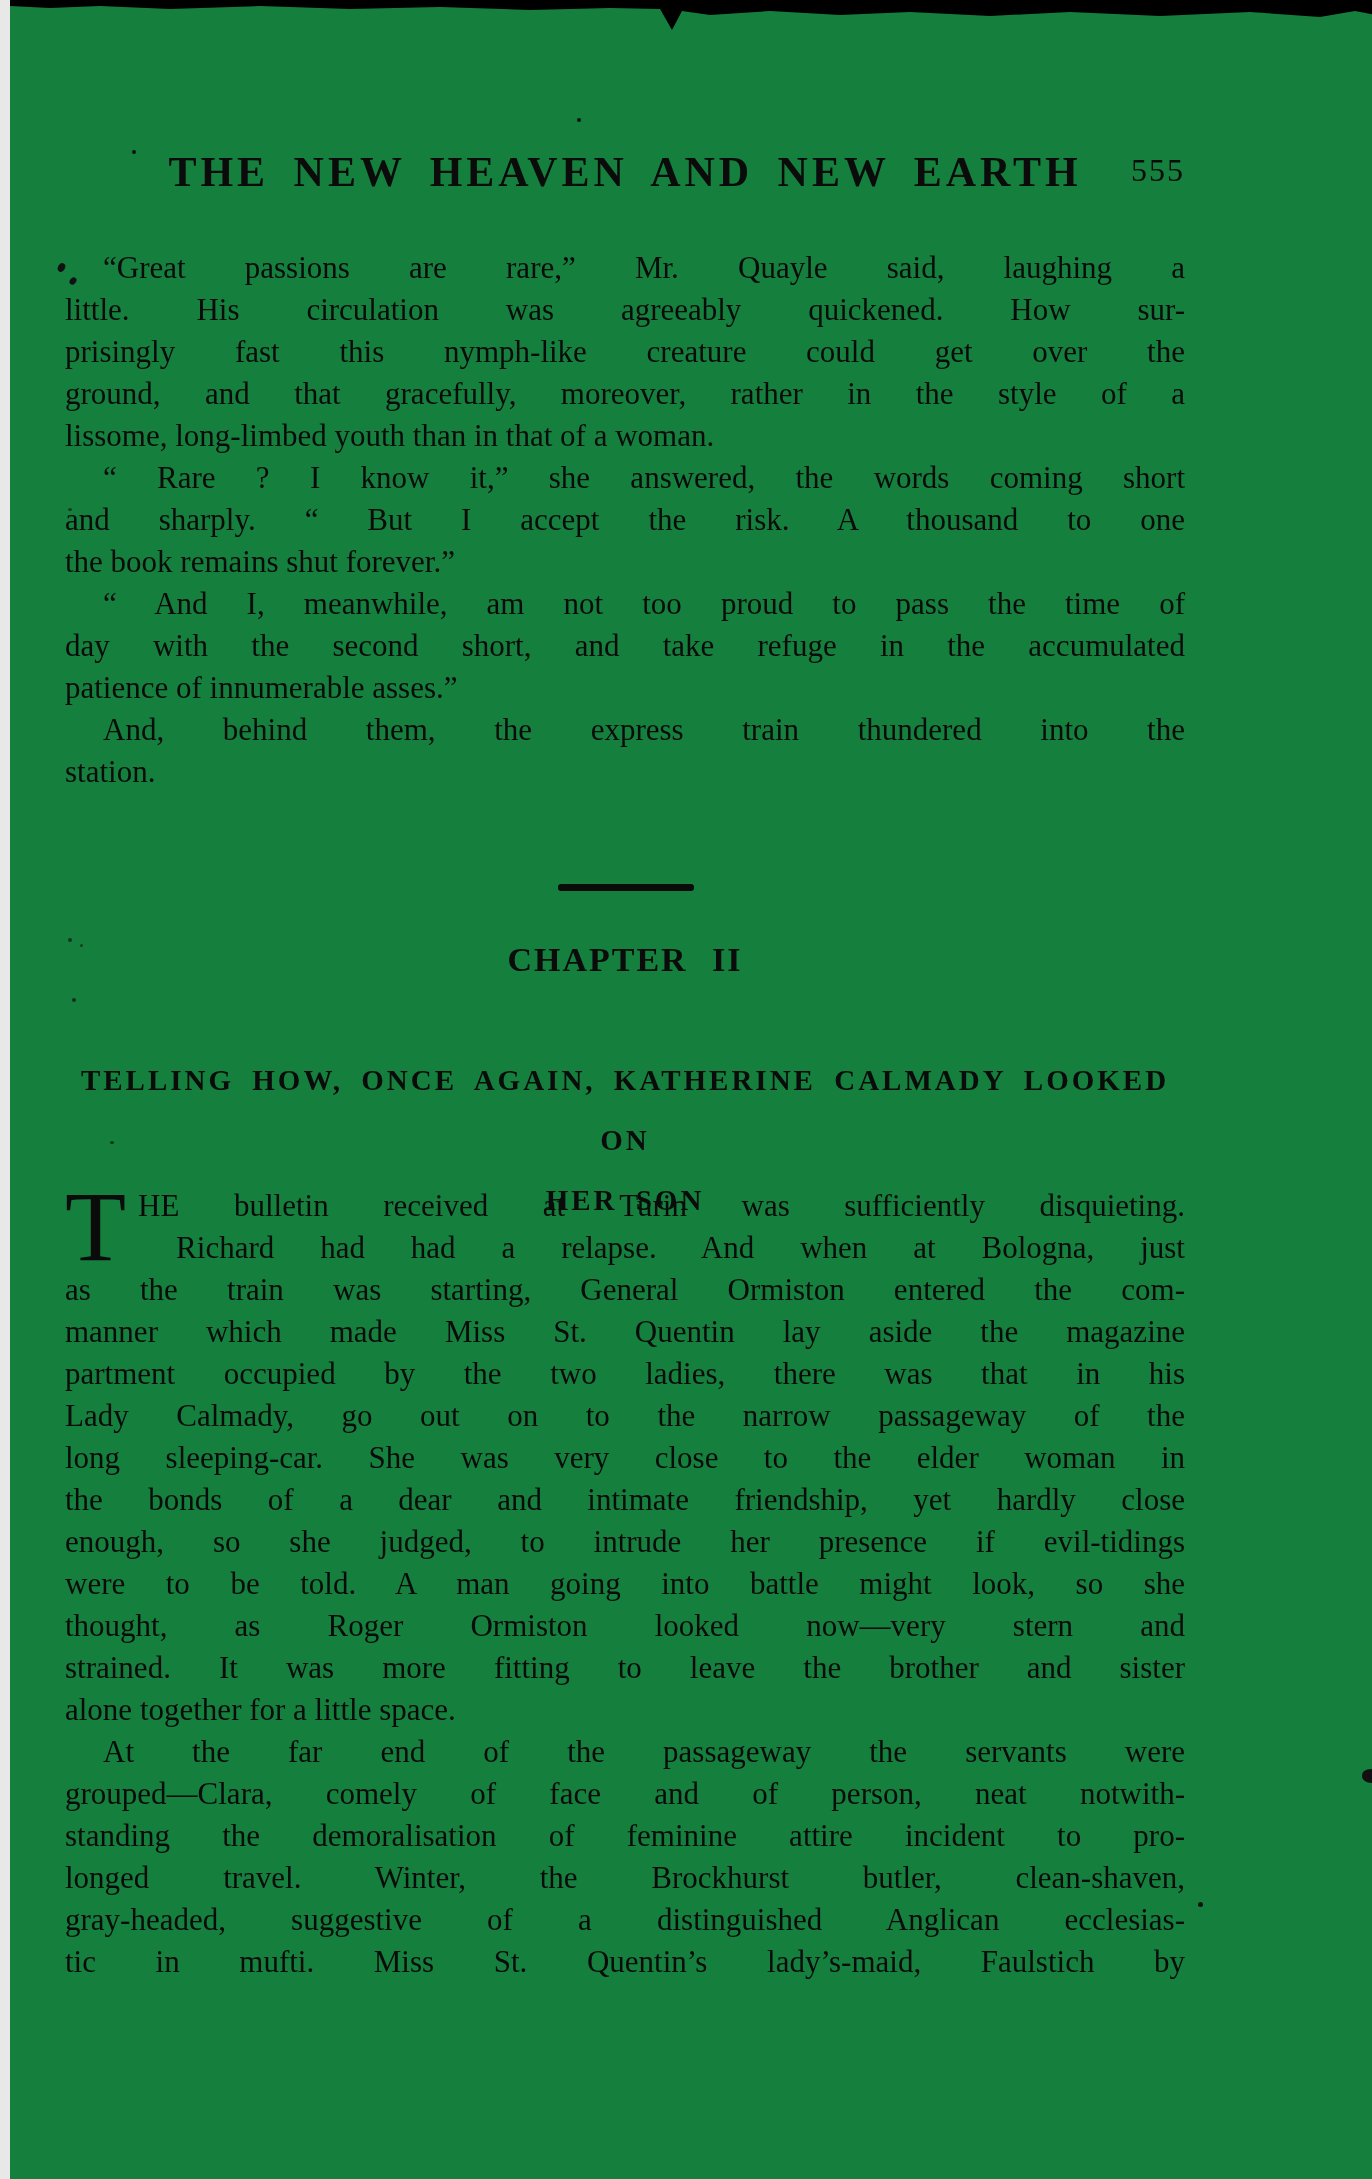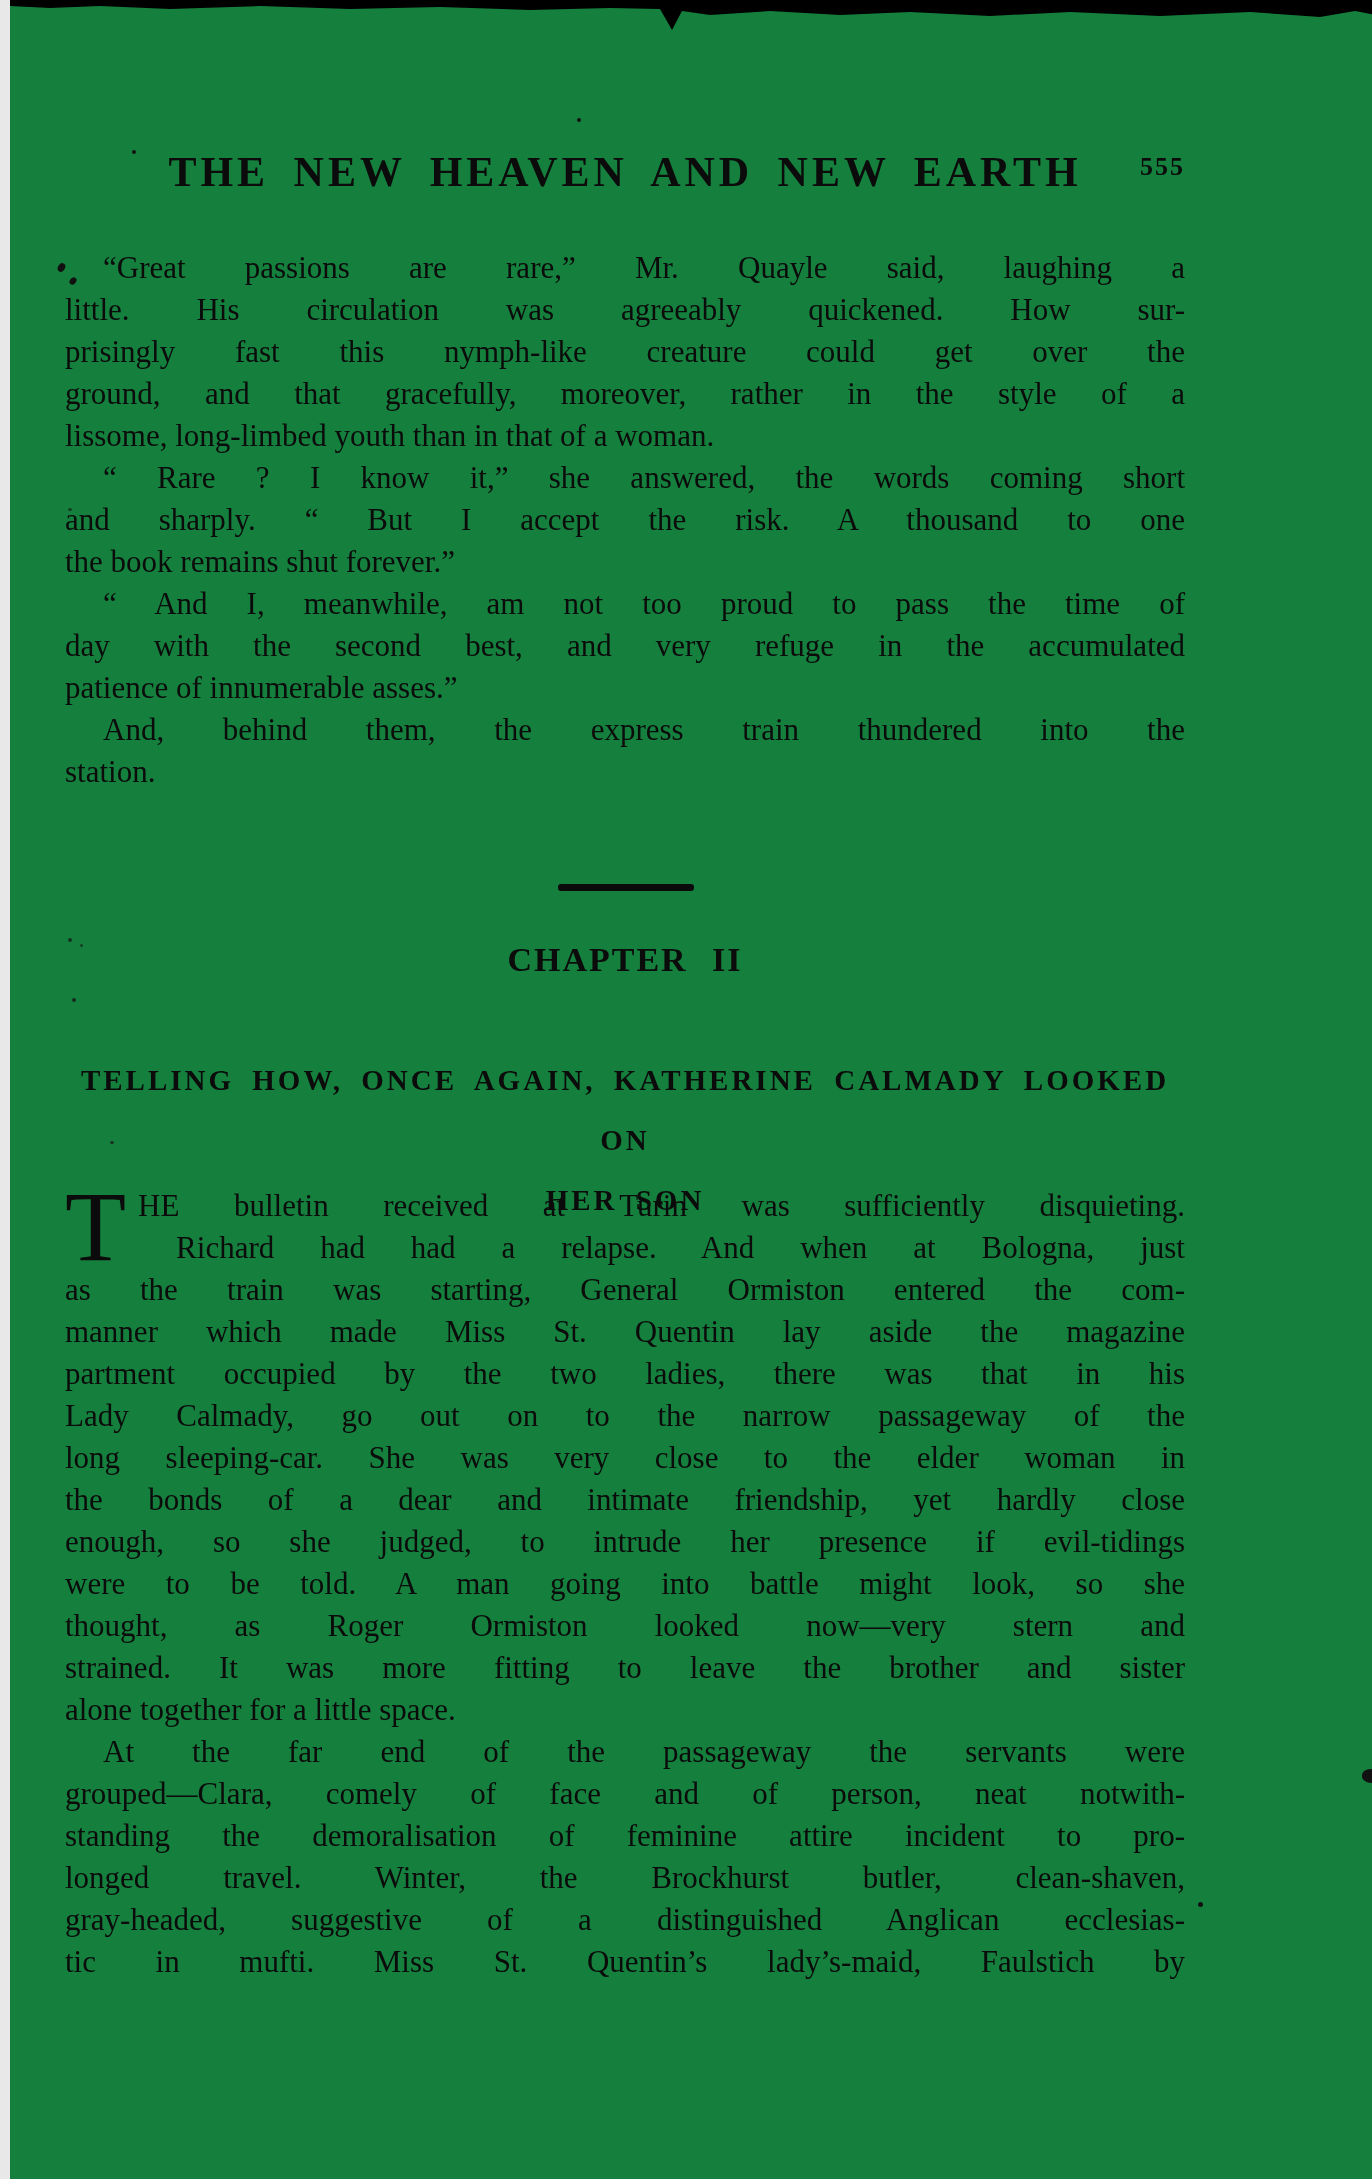--- a/index.html
+++ b/index.html
@@ -17,21 +17,21 @@
   
   .running-head{
     position:absolute;top:148px;left:55px;width:1120px;
     text-align:center;
     font-size:42px;font-weight:bold;
     letter-spacing:4px;word-spacing:10px;
     white-space:nowrap;
   }
   .folio{
     position:absolute;right:0;top:4px;
-    font-size:26px;font-weight:bold;letter-spacing:2px;text-align:right;
+    font-size:32px;font-weight:normal;letter-spacing:2px;text-align:right;
   }
   
   .text-col{position:absolute;left:55px;width:1120px;}
   #part1{top:247px;}
   #part2{top:1185px;}
   .paragraph{margin:0;}
   .line{
     font-size:31px;line-height:42px;
     text-align:justify;text-align-last:justify;
     white-space:normal;
@@ -100,21 +100,21 @@
         <div class="line">ground, and that gracefully, moreover, rather in the style of a</div>
         <div class="line last">lissome, long-limbed youth than in that of a woman.</div>
       </div>
       <div class="paragraph">
         <div class="line" style="text-indent: 38px;">“ Rare ?   I know it,” she answered, the words coming short</div>
         <div class="line">and sharply.  “ But I accept the risk.   A thousand to one</div>
         <div class="line last">the book remains shut forever.”</div>
       </div>
       <div class="paragraph">
         <div class="line" style="text-indent: 38px;">“ And I, meanwhile, am not too proud to pass the time of</div>
-        <div class="line">day with the second best, and very refuge in the accumulated</div>
+        <div class="line">day with the second short, and take refuge in the accumulated</div>
         <div class="line last">patience of innumerable asses.”</div>
       </div>
       <div class="paragraph">
         <div class="line" style="text-indent: 38px;">And, behind them, the express train thundered into the</div>
         <div class="line last">station.</div>
       </div>
     </div>
 
   <div class="divider"></div>
 

